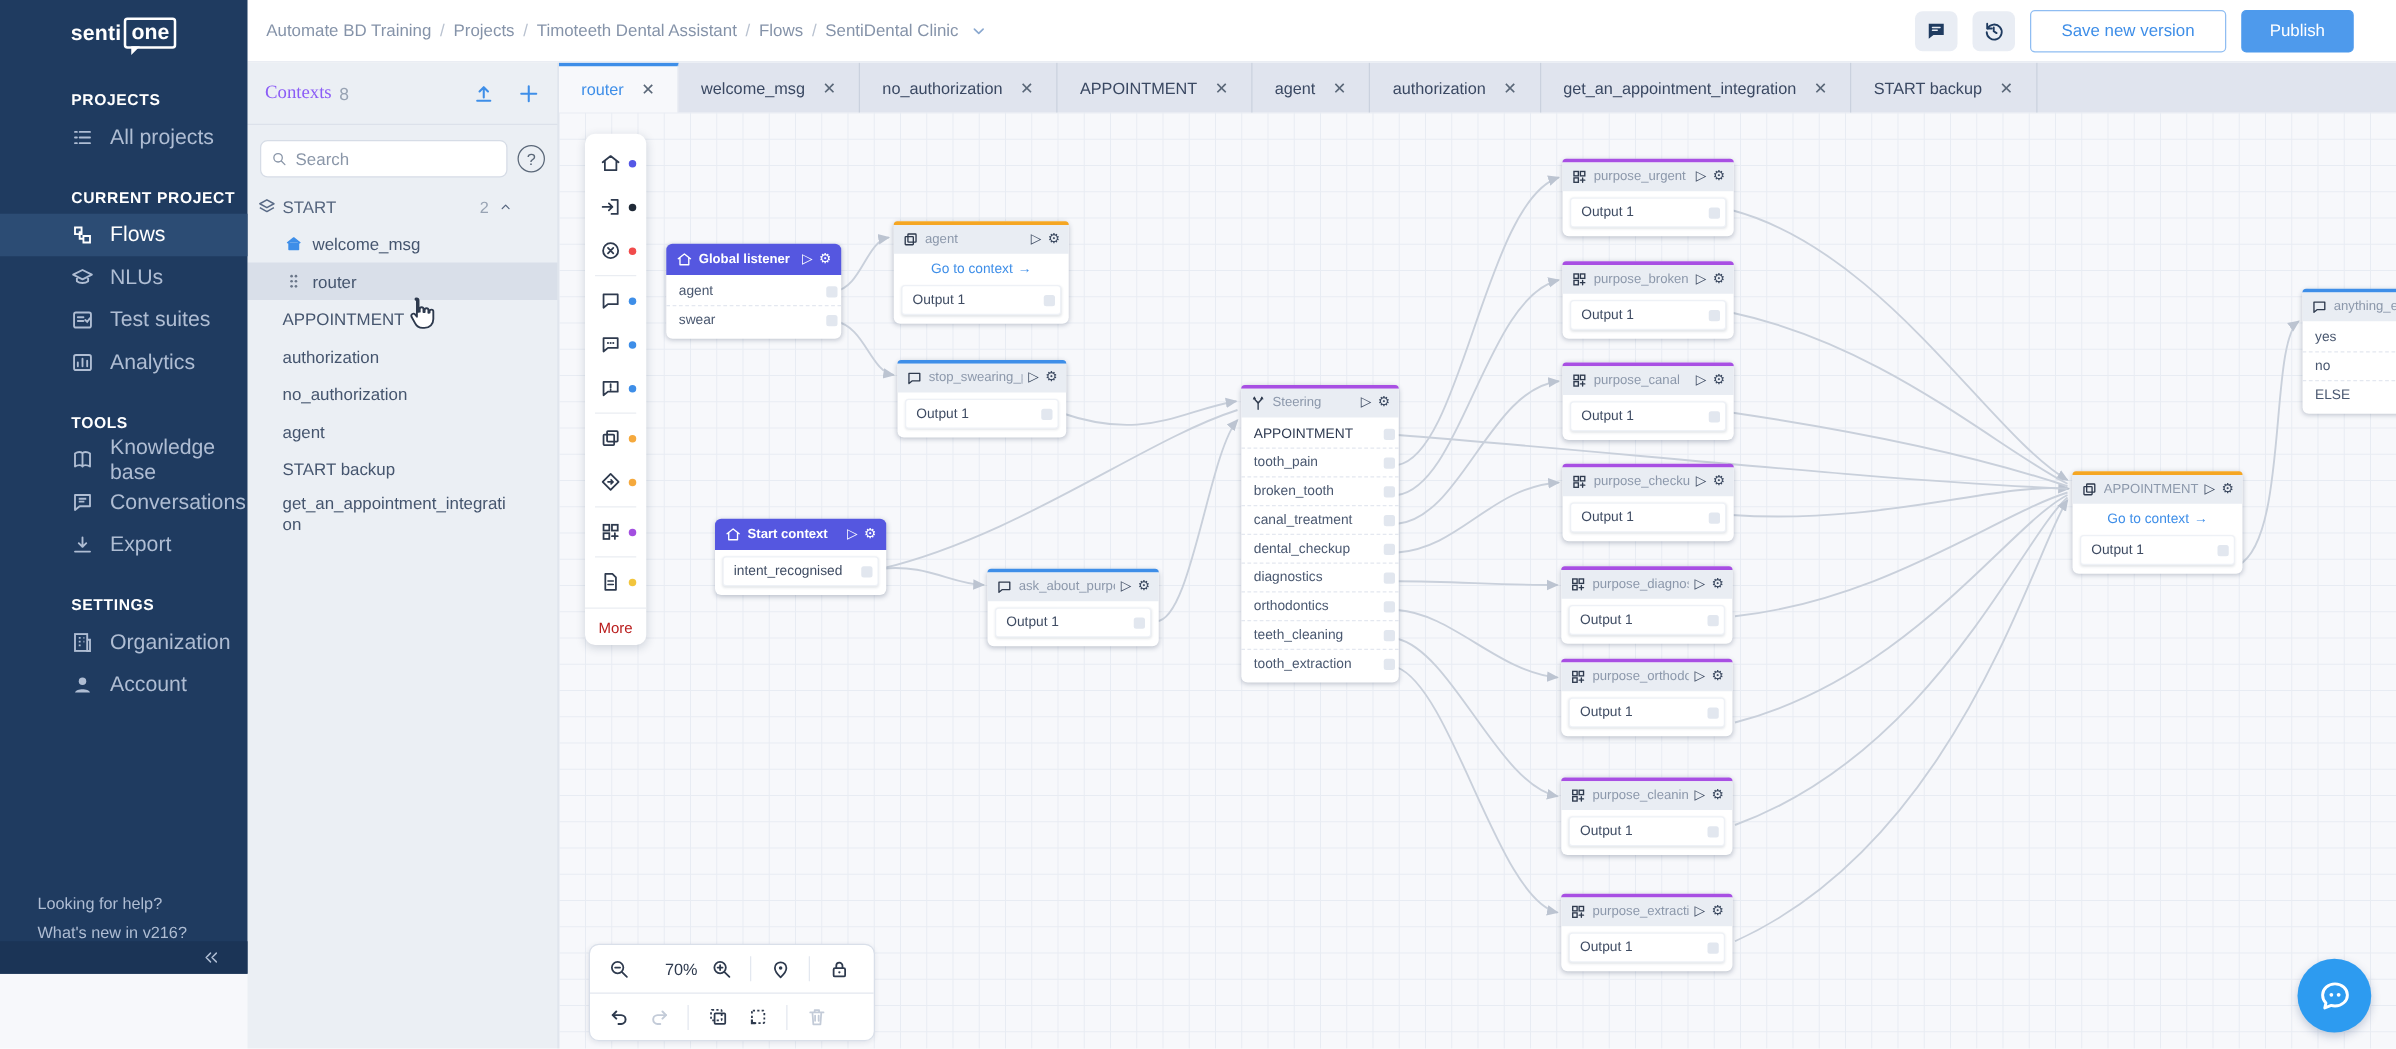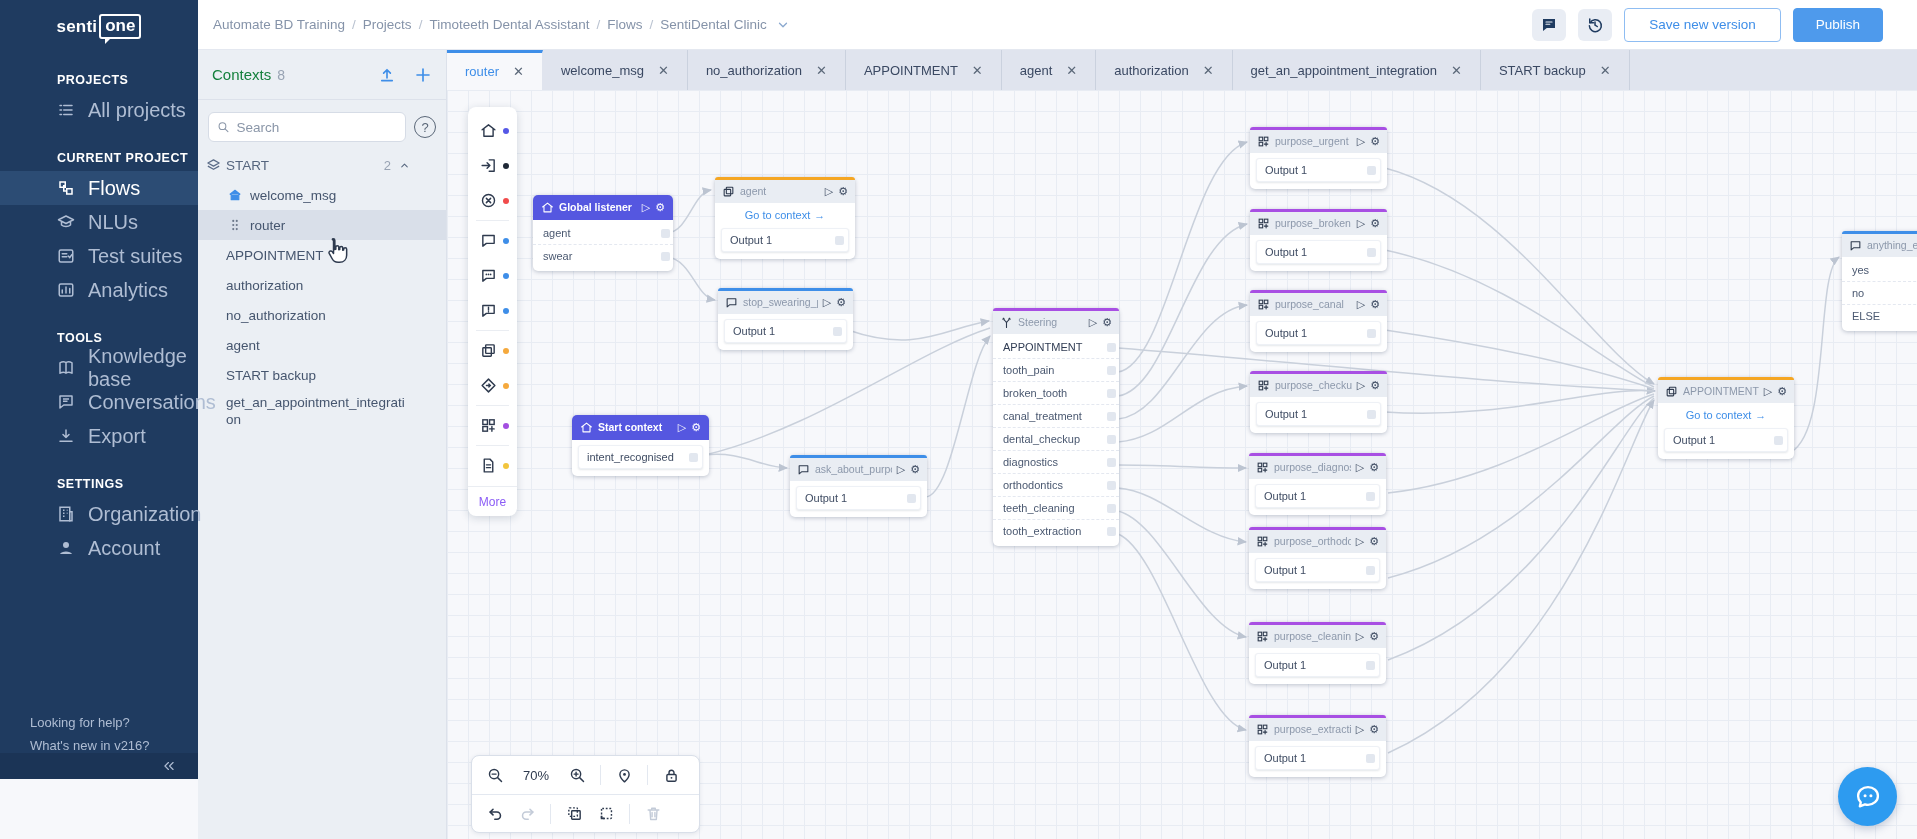--- a/index.html
+++ b/index.html
@@ -6,21 +6,21 @@
   html,body { width:1917px; height:839px; font-family:"Liberation Sans", sans-serif; }
   .app { position:relative; width:1917px; height:839px; overflow:hidden; background:#F7F8FB; }
 
   
   .sidebar { position:absolute; left:0; top:0; width:198px; height:779px; background:#1F3B60; color:#AFBDD3; z-index:30; }
   .logo { display:flex; align-items:center; justify-content:center; gap:2px; padding:14px 0 10px; }
   .logo-senti { color:#fff; font-weight:bold; font-size:17px; letter-spacing:.2px; }
   .logo-one { position:relative; color:#fff; font-weight:bold; font-size:17px; border:2px solid #fff; border-radius:3px; padding:0 4px 1px; }
   .logo-one::after { content:""; position:absolute; left:4px; bottom:-7px; width:0; height:0; border-left:7px solid #fff; border-bottom:7px solid transparent; }
   .side-section-title { padding:0 0 0 57px; margin-top:24px; margin-bottom:6px; color:#FFFFFF; font-size:12.5px; font-weight:bold; letter-spacing:.5px; }
-  .side-item { display:flex; align-items:center; height:34px; padding-left:57px; font-size:20px; color:#AFBDD3; cursor:pointer; position:relative; }
+  .side-item { display:flex; align-items:center; height:34px; padding-left:57px; font-size:17px; color:#AFBDD3; cursor:pointer; position:relative; }
   .side-item .ic { position:absolute; left:57px; width:18px; height:18px; }
   .side-item span.lbl { margin-left:31px; }
   .side-item.active { background:#2C4C74; color:#FFFFFF; }
   .side-footer { position:absolute; left:0; bottom:22px; width:100%; font-size:13px; color:#AFBDD3; }
   .side-footer div { padding:4px 0 4px 30px; cursor:pointer; }
   .side-collapse { position:absolute; right:0; bottom:0; width:198px; height:26px; background:#1B3456; display:flex; align-items:center; justify-content:flex-end; padding-right:22px; color:#AFBDD3; font-size:15px; cursor:pointer; }
 
   
   .topbar { position:absolute; left:198px; top:0; width:1719px; height:50px; background:#fff; border-bottom:1px solid #E4E8F0; display:flex; align-items:center; z-index:25;justify-content:space-between; }
   .breadcrumb { display:flex; align-items:center; gap:7px; margin-left:15px; font-size:13.5px; color:#8593A9; }
@@ -29,21 +29,21 @@
   .breadcrumb .chev { width:14px; height:14px; color:#8AA8CF; margin-left:2px; }
   .top-actions { margin-left:auto; display:flex; align-items:center; gap:12px; padding-right:34px; }
   .icon-btn { width:34px; height:32px; background:#E9EDF4; border-radius:6px; display:flex; align-items:center; justify-content:center; color:#1F3B60; cursor:pointer; }
   .icon-btn .ic { width:18px; height:18px; }
   .btn-outline { height:34px; padding:0 24px; background:#fff; border:1px solid #8FBDF2; color:#3E8EE8; border-radius:4px; font-size:13.5px; display:flex; align-items:center; cursor:pointer; }
   .btn-primary { height:34px; padding:0 22px; background:#4E9AEC; border:1px solid #4E9AEC; color:#fff; border-radius:4px; font-size:13.5px; display:flex; align-items:center; cursor:pointer; }
 
   
   .ctx-panel { position:absolute; left:198px; top:50px; width:249px; height:789px; background:#EBEFF4; border-right:1px solid #DCE1EA; z-index:20; }
   .ctx-head { display:flex; align-items:center; height:50px; padding:0 14px 0 14px; border-bottom:1px solid #DCE1EA; }
-  .ctx-title { font-size:15px; color:#15803d; }
+  .ctx-title { font-size:15px; color:#8b5cf6;font-family:Liberation Serif, serif; }
   .ctx-count { font-size:14px; color:#98A3B3; margin-left:6px; }
   .ctx-head .ic-blue { width:18px; height:18px; color:#3E8EE8; cursor:pointer; }
   .ctx-head .up { margin-left:auto; }
   .ctx-head .pl { margin-left:18px; }
   .ctx-search-row { display:flex; align-items:center; margin:12px 10px 8px 10px; gap:8px; }
   .ctx-search { flex:1; height:30px; background:#fff; border:1px solid #D6DCE6; border-radius:6px; display:flex; align-items:center; padding:0 8px; }
   .ctx-search .ic { width:14px; height:14px; color:#8A96A8; }
   .ctx-search input { border:none; outline:none; background:transparent; margin-left:7px; font-size:13.5px; color:#45556E; width:100%; font-family:"Liberation Sans",sans-serif; }
   .ctx-search input::placeholder { color:#8A96A8; }
   .help-circle { width:22px; height:22px; border:1.5px solid #5A6778; border-radius:50%; color:#5A6778; font-size:13px; display:flex; align-items:center; justify-content:center; cursor:pointer; flex-shrink:0; }
@@ -71,21 +71,21 @@
     background-image:linear-gradient(#E8ECF3 1px, transparent 1px), linear-gradient(90deg,#E8ECF3 1px, transparent 1px);
     background-size:21px 21px; }
   .edges { position:absolute; left:0; top:0; width:1470px; height:749px; z-index:1; pointer-events:none; }
 
   
   .palette { position:absolute; left:21px; top:17px; width:49px; background:#fff; border-radius:8px; box-shadow:0 2px 8px rgba(30,50,80,.18); z-index:5; padding:6px 0 0; }
   .pal-cell { position:relative; height:35px; display:flex; align-items:center; cursor:pointer; }
   .pal-cell .ic { width:17px; height:17px; color:#2E3A4E; margin-left:12px; }
   .pal-cell .dot { position:absolute; right:8px; top:50%; margin-top:-3px; width:6px; height:6px; border-radius:50%; }
   .pal-div { height:1px; background:#EAEDF2; margin:2px 8px; }
-  .pal-more { height:30px; display:flex; align-items:center; justify-content:center; font-size:12px; color:#8b5cf6; cursor:pointer; border-top:1px solid #EAEDF2; margin-top:3px; }
+  .pal-more { height:30px; display:flex; align-items:center; justify-content:center; font-size:12px; color:#b91c1c; cursor:pointer; border-top:1px solid #EAEDF2; margin-top:3px; }
 
   
   .node { position:absolute; background:#fff; border-radius:5px; box-shadow:0 1px 4px rgba(35,55,85,.28); z-index:2; width:137px; font-size:11px; }
   .node .strip { height:3px; border-radius:5px 5px 0 0; }
   .strip.blue { background:#3E8EE8; } .strip.purple { background:#A84FE3; } .strip.orange { background:#F5A623; }
   .node .nhead { display:flex; align-items:flex-start; background:#E9EDF3; padding:5px 7px 5px 7px; color:#8C98AB; gap:5px; }
   .node .nhead .nic { width:13px; height:13px; flex-shrink:0; color:#2E3A4E; margin-top:0px; }
   .node .nhead .ntitle { flex:1; font-size:10.5px; line-height:13px; overflow:hidden; }
   .node .nhead .hbtn { color:#3C4A61; font-size:11px; line-height:13px; cursor:pointer; }
   .node.colored .nhead { background:#5557E0; color:#fff; border-radius:5px 5px 0 0; padding:6px 8px; }
@@ -113,21 +113,21 @@
   .n-anything { left:1395px; top:141px; width:125px; }
 
   
   .cv-toolbar { position:absolute; left:24px; top:665px; width:229px; background:#fff; border:1px solid #D9DFE9; border-radius:8px; z-index:6; box-shadow:0 1px 4px rgba(35,55,85,.10); }
   .cv-row { display:flex; align-items:center; height:38px; padding:0 10px; gap:6px; }
   .cv-row + .cv-row { border-top:1px solid #E3E8F0; }
   .tbtn { width:26px; height:26px; display:flex; align-items:center; justify-content:center; color:#2E3A4E; cursor:pointer; }
   .tbtn .ic { width:17px; height:17px; }
   .tbtn.disabled { color:#C3CBD8; cursor:default; }
   .tsep { width:1px; height:20px; background:#E3E8F0; margin:0 4px; }
-  .zoom-lv { width:44px; text-align:center; font-size:13px; color:#2E3A4E; }
+  .zoom-lv { width:44px; text-align:right; font-size:13px; color:#2E3A4E; }
 
   
   .fab { position:absolute; left:1391px; top:677px; width:59px; height:59px; border-radius:50%; background:#2D9BF0; display:flex; align-items:center; justify-content:center; z-index:10; cursor:pointer; box-shadow:0 3px 8px rgba(30,60,110,.25); }
   .fab .ic { width:28px; height:28px; color:#fff; }
 
   .cursor-hand { position:absolute; left:322px; top:236px; width:30px; height:30px; z-index:40; pointer-events:none; }
   .ic { display:block; }
 </style>
 </head>
 <body>

